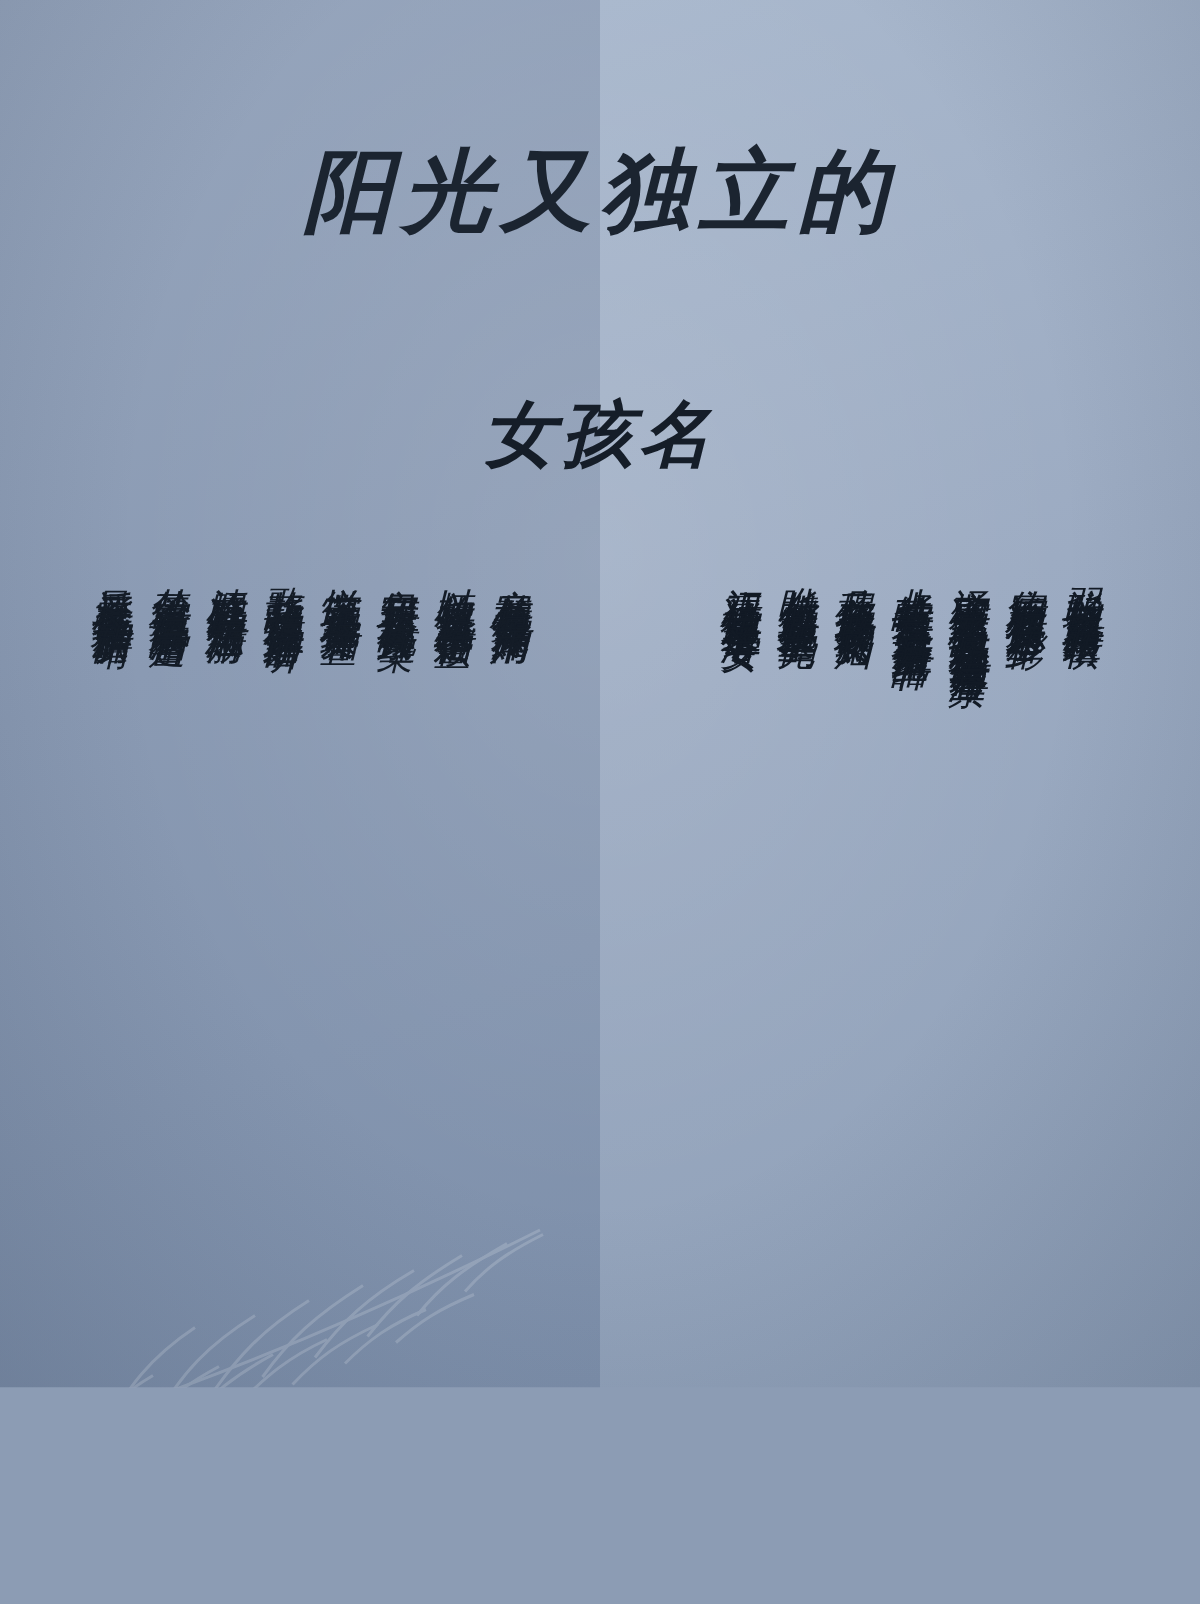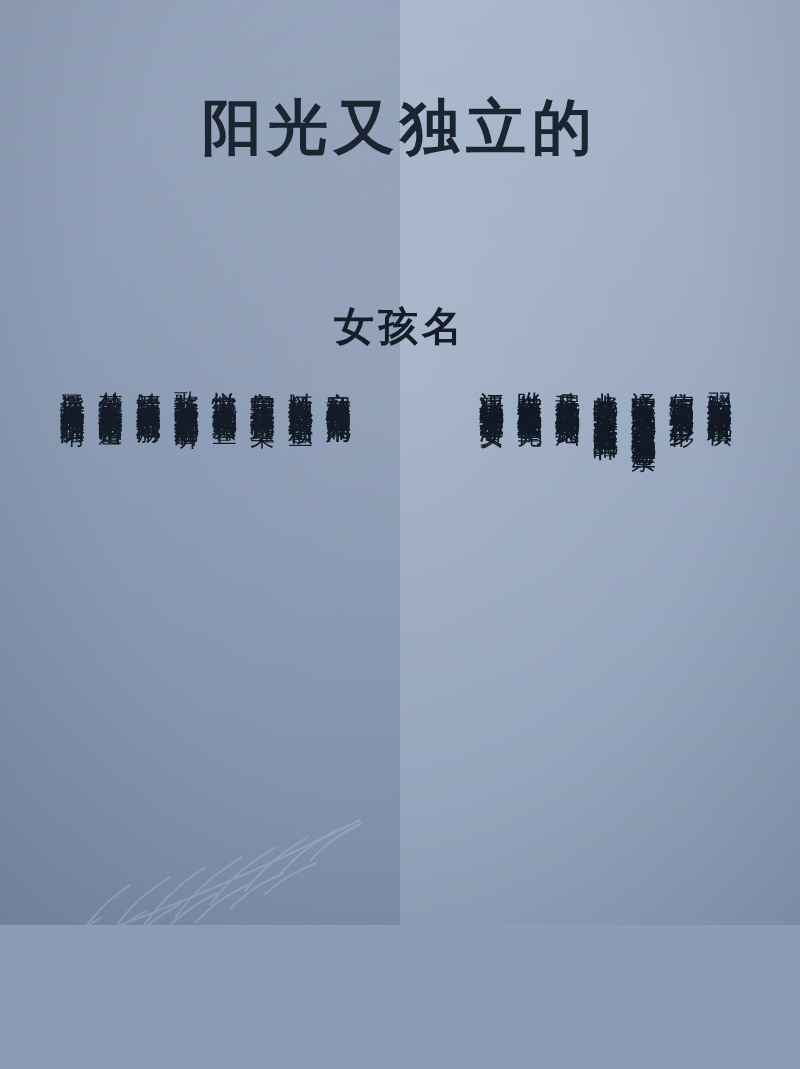--- a/index.html
+++ b/index.html
@@ -6,20 +6,21 @@
     margin: 0;
     padding: 0;
     background: #8c9cb4;
   }
   #page {
     position: relative;
     width: 800px;
     height: 925px;
     overflow: hidden;
     font-family: "Liberation Serif", "DejaVu Serif", serif;
+    font-style: italic;
   }
   .bg-left, .bg-right {
     position: absolute;
     top: 0;
     bottom: 0;
   }
   .bg-left {
     left: 0;
     width: 400px;
     background: linear-gradient(160deg, #97a6bd 0%, #8a9ab3 45%, #7e90ab 100%);
@@ -63,25 +64,24 @@
   .section-headers {
     position: absolute;
     top: 258px;
     left: 0;
     width: 800px;
     display: flex;
   }
   .section-header {
     flex: 1;
     text-align: center;
-    font-size: 40px;
+    font-size: 48px;
     font-weight: bold;
     letter-spacing: 4px;
     color: #151d28;
-    margin-top: 41px;
   }
   .columns-wrap {
     position: absolute;
     top: 372px;
     left: 0;
     width: 800px;
     height: 600px;
     display: flex;
   }
   .panel {

